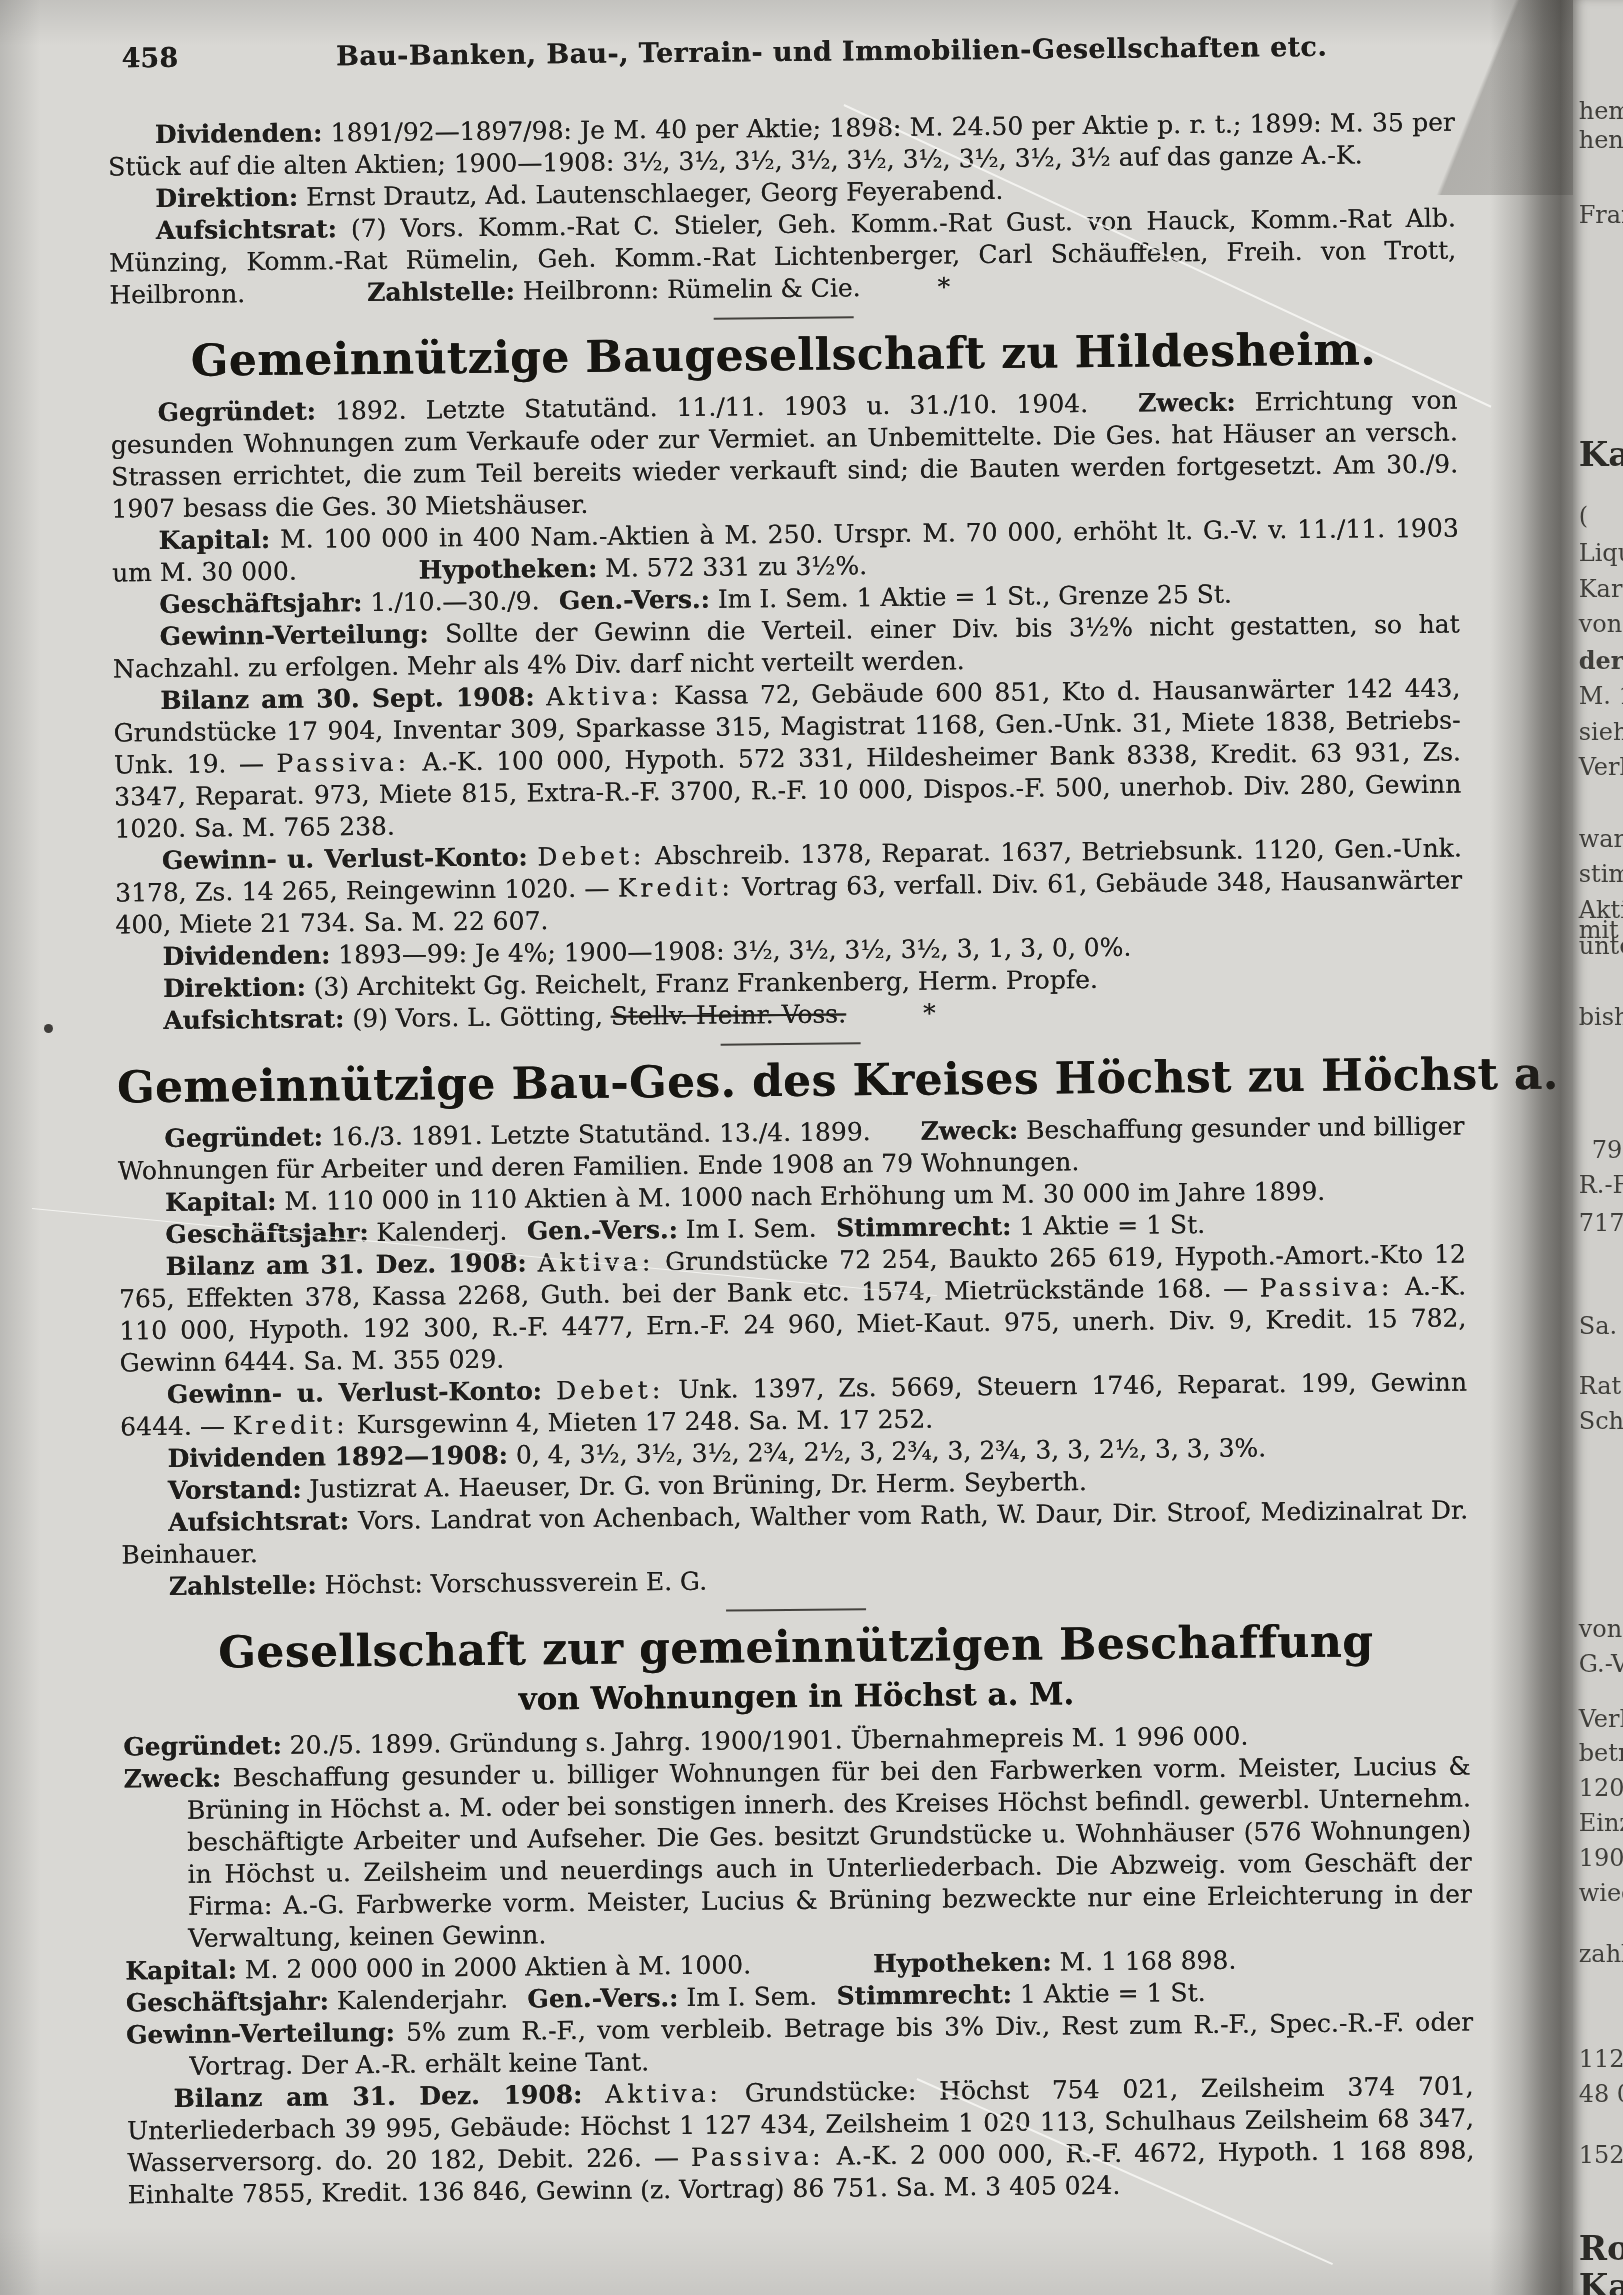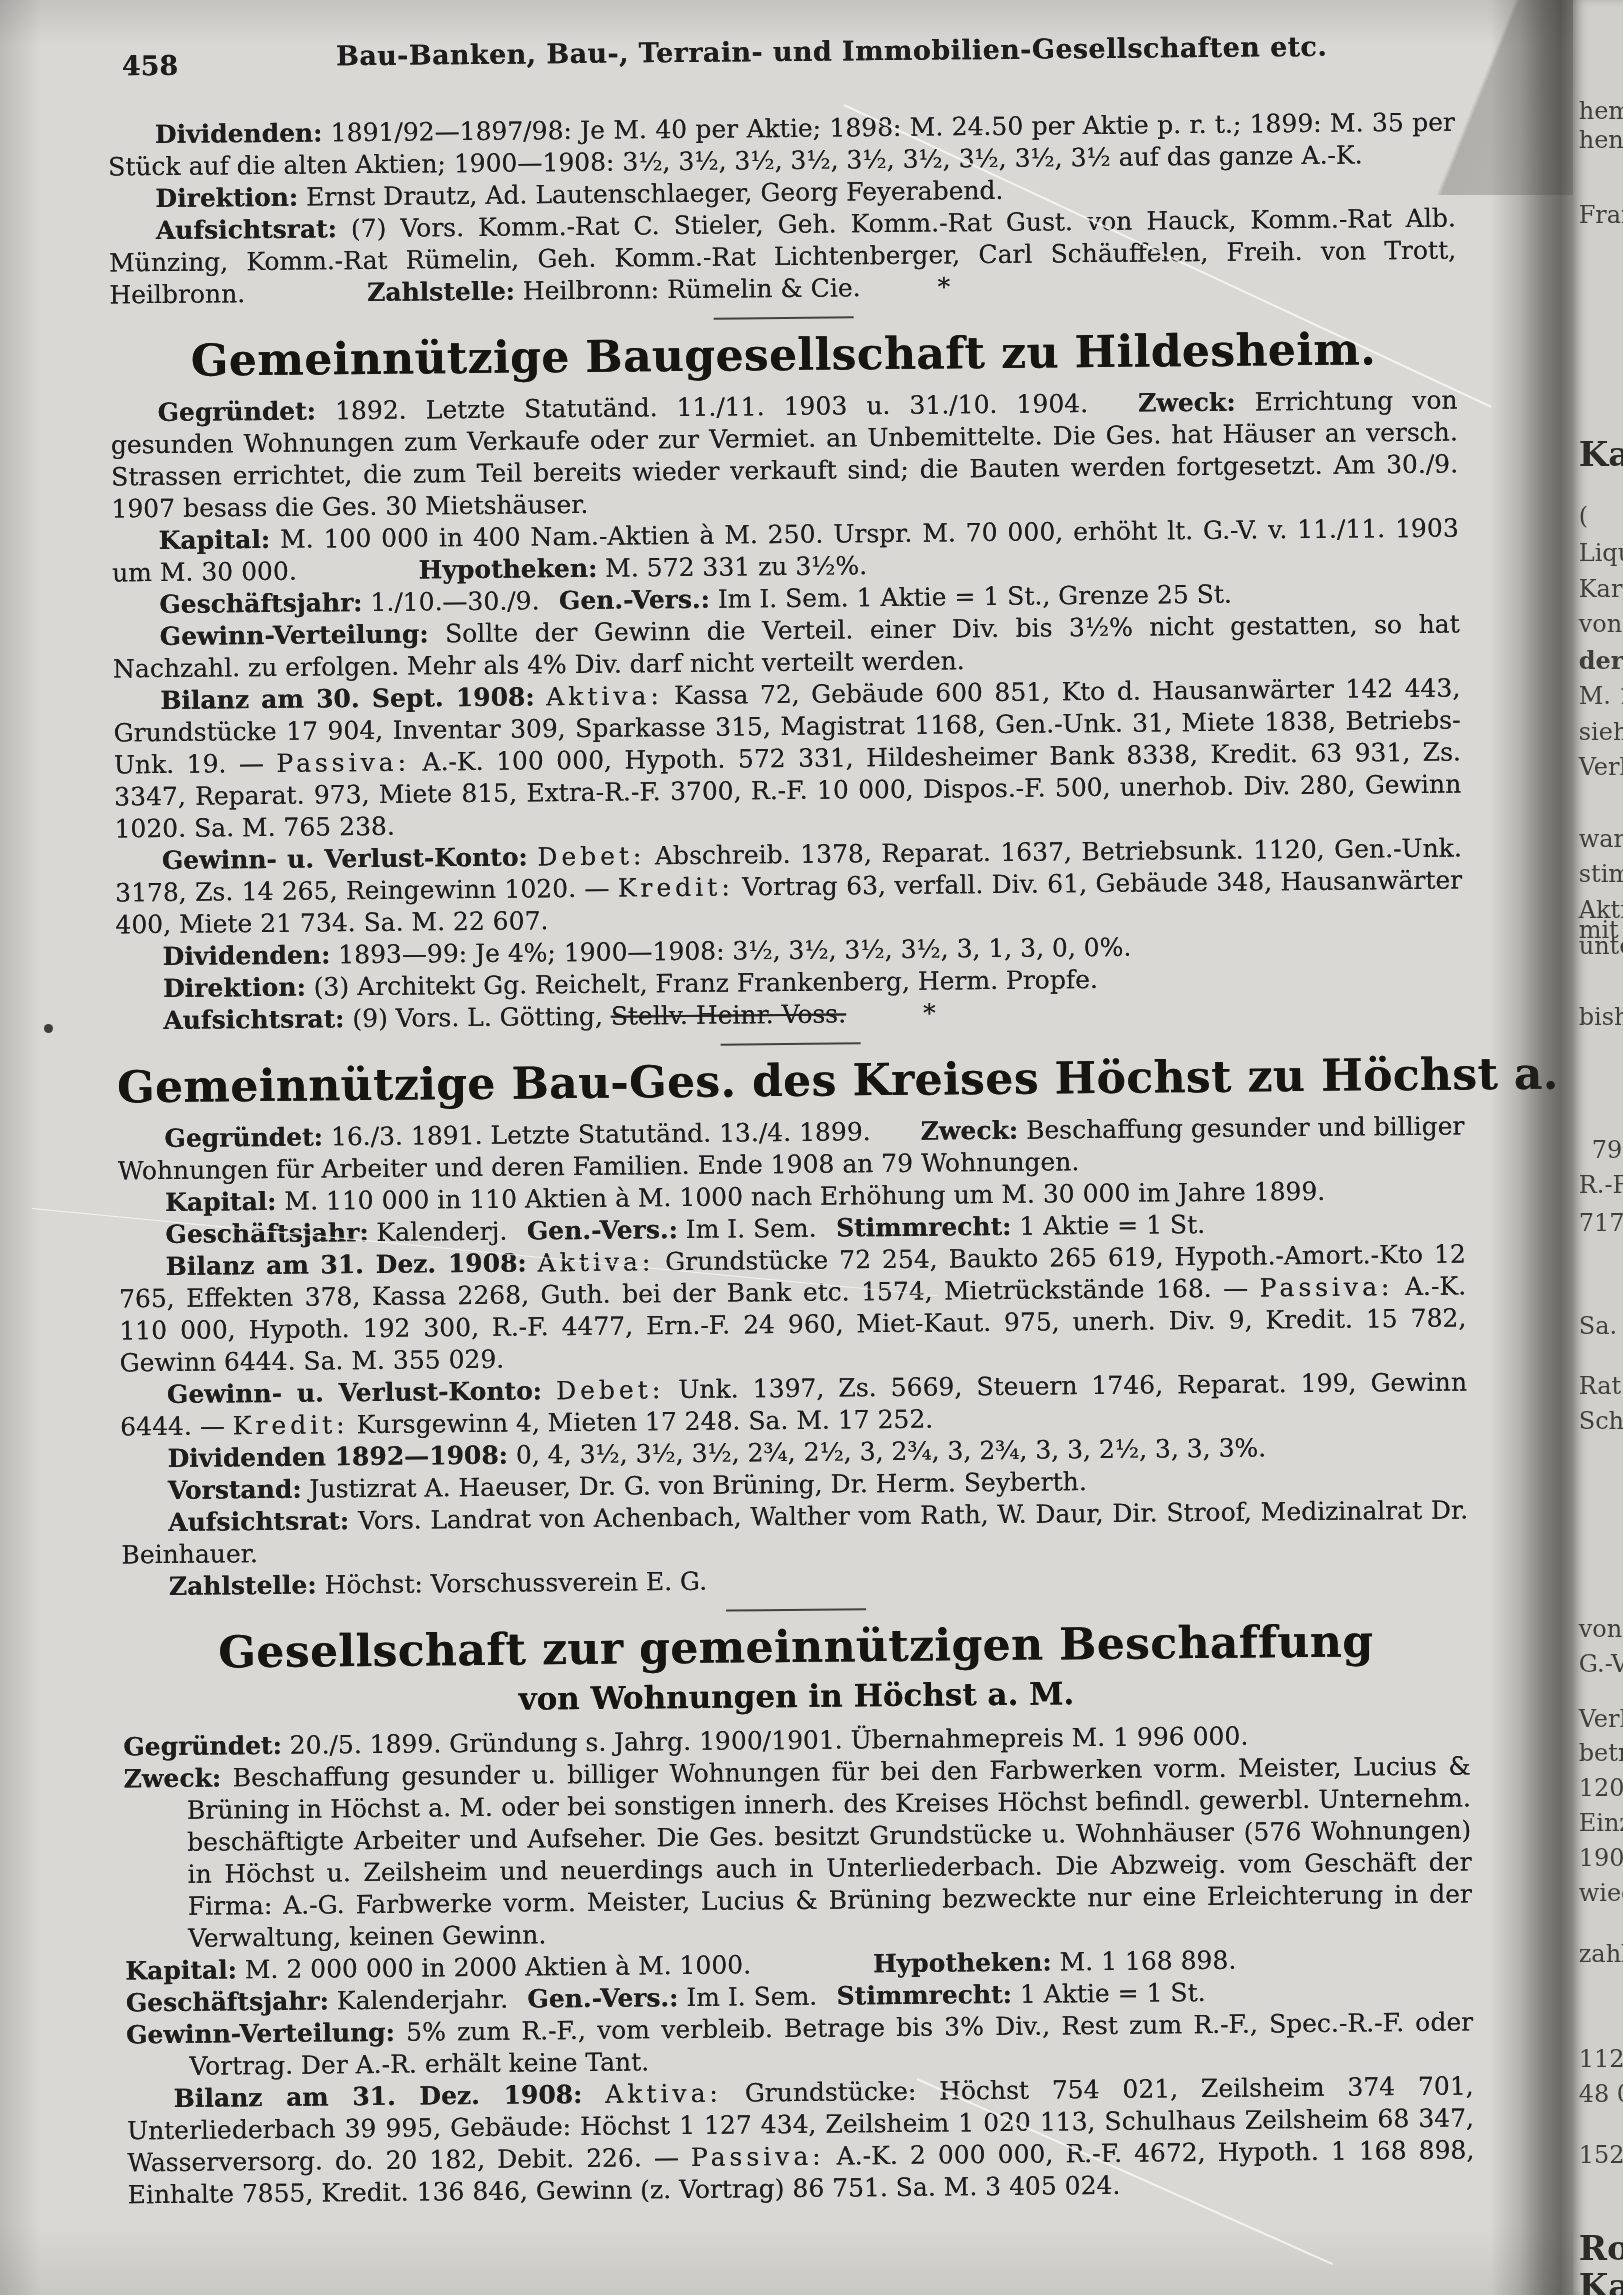--- a/index.html
+++ b/index.html
@@ -21,21 +21,21 @@
   .frag{position:absolute;left:5.7px;white-space:nowrap;font-size:24px;color:#3f3e3a;}
   .frag.lg{font-size:34px;font-weight:bold;color:#2c2b27;}
 
   .content{
     position:absolute; left:107px; top:42px; width:1347px;
     transform:rotate(-0.55deg); transform-origin:49px 0;
     font-size:25px; line-height:32px; text-align:justify;
     text-shadow:0 0 0.6px rgba(25,24,20,.8);
   }
   .running-head{position:relative;height:36px;font-weight:bold;font-size:27px;white-space:nowrap;}
-  .page-num{position:absolute;left:14.6px;top:8px;}
+  .page-num{position:absolute;left:14.6px;top:0;}
   .run-title{position:absolute;left:229px;top:0;letter-spacing:0.4px;}
 
   p{margin:0;}
   .p-ind{text-indent:47px;}
   .p-flush{text-indent:0;}
   .p-hang{padding-left:63px;text-indent:-63px;}
   .mt-first{margin-top:41px;}
   b{font-weight:bold;}
   .gap-sm{margin-left:19.5px;}
   .gap-md{margin-left:50px;}

